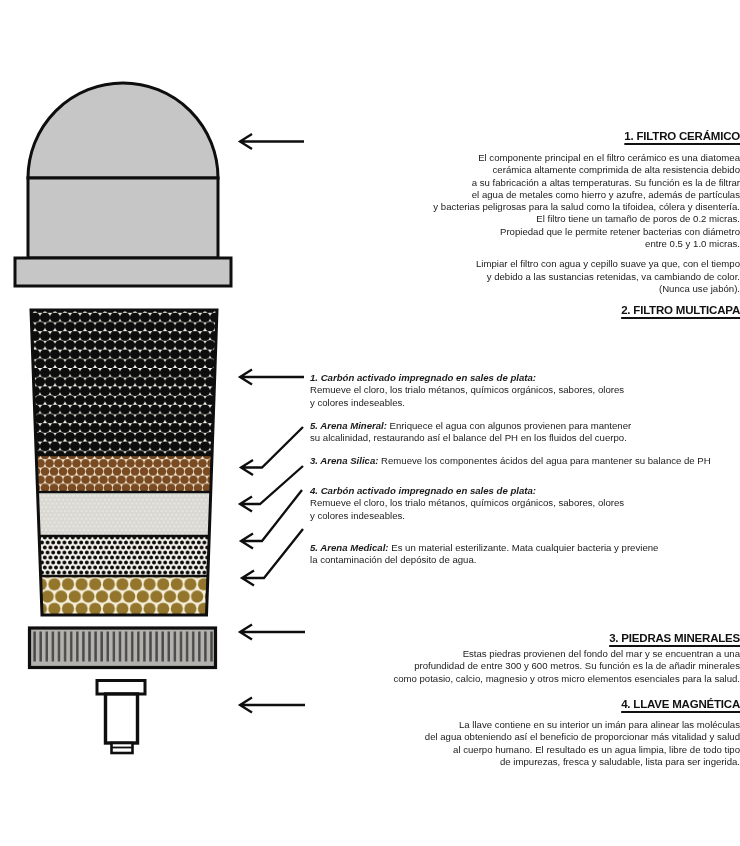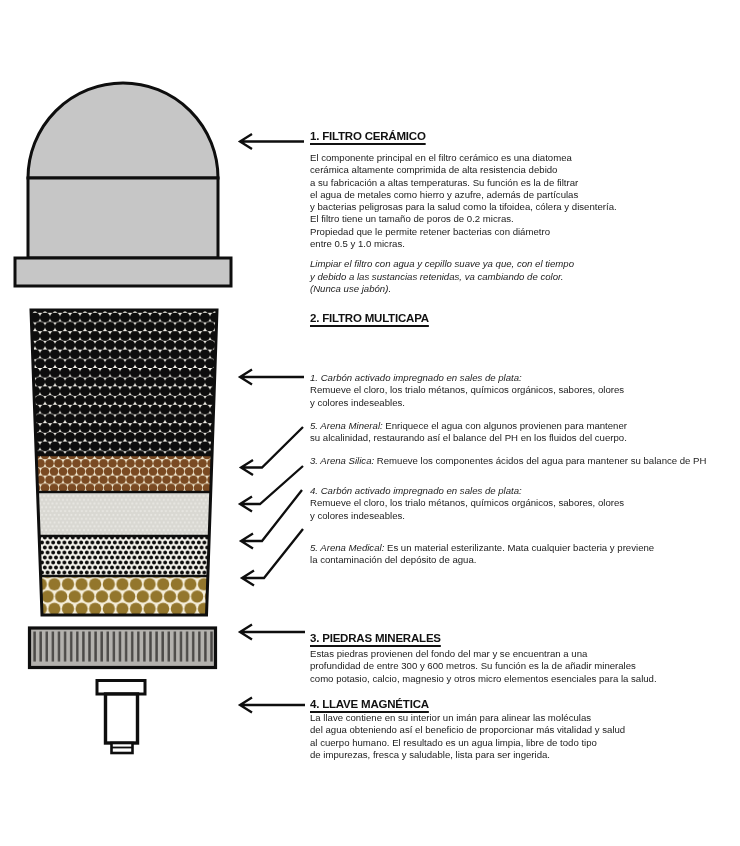--- a/index.html
+++ b/index.html
@@ -2,37 +2,37 @@
 <html><head>
 <meta charset="utf-8">
 <style>
   html,body{margin:0;padding:0;}
   body{
     width:740px;height:846px;position:relative;overflow:hidden;
     background:#ffffff;color:#161616;
     font-family:"Liberation Sans", sans-serif;
   }
   #art{position:absolute;left:0;top:0;z-index:0;}
-  .section{position:absolute;left:310px;width:430px;z-index:1;}
+  .section{position:absolute;left:310px;width:430px;z-index:1;text-align:right;}
   .sec-title{
     display:inline-block;font-size:11.5px;line-height:13px;font-weight:bold;
     letter-spacing:-0.2px;color:#111;
     text-decoration:underline;text-decoration-thickness:1.6px;text-underline-offset:2.5px;
   }
   .sec-body{white-space:pre-line;font-size:9.6px;line-height:12.3px;color:#1b1b1b;}
   .s1 .sec-body{margin-top:8px;}
   .s2 .sec-body{margin-top:3px;}
   .s3 .sec-body{margin-top:2px;}
-  .s4 .sec-body{margin-top:0;}
-  .para2{margin-top:12px;font-style:italic;}
+  .s4 .sec-body{margin-top:7px;}
+  .para2{margin-top:12px;}
   .mc-item{
     position:absolute;left:310px;width:430px;z-index:1;
     font-size:9.6px;line-height:12.3px;color:#1b1b1b;
   }
-  .mc-label{font-weight:normal;font-style:italic;}
+  .mc-label{font-weight:bold;font-style:italic;}
   .mc-text{white-space:pre-line;}
 </style>
 </head>
 <body>
 
 <svg id="art" width="740" height="846" viewBox="0 0 740 846" xmlns="http://www.w3.org/2000/svg">
   <defs>
     <clipPath id="clip-multi">
       <polygon points="31,310 217,310 206.5,615 42,615"></polygon>
     </clipPath>
@@ -127,21 +127,21 @@
 el agua de metales como hierro y azufre, además de partículas
 y bacterias peligrosas para la salud como la tifoidea, cólera y disentería.
 El filtro tiene un tamaño de poros de 0.2 micras.
 Propiedad que le permite retener bacterias con diámetro
 entre 0.5 y 1.0 micras.</div>
   <div class="sec-body para2">Limpiar el filtro con agua y cepillo suave ya que, con el tiempo
 y debido a las sustancias retenidas, va cambiando de color.
 (Nunca use jabón).</div>
 </div>
 
-<div class="section s2" style="top:308px">
+<div class="section s2" style="top:300px">
   <div class="sec-title">2. FILTRO MULTICAPA</div>
 </div>
 
 <div class="mc-item" style="top:372px"><span class="mc-label">1. Carbón activado impregnado en sales de plata:</span><span class="mc-text">
 Remueve el cloro, los trialo métanos, químicos orgánicos, sabores, olores
 y colores indeseables.</span></div>
 
 <div class="mc-item" style="top:420px"><span class="mc-label">5. Arena Mineral:</span><span class="mc-text"> Enriquece el agua con algunos provienen para mantener
 su alcalinidad, restaurando así el balance del PH en los fluidos del cuerpo.</span></div>
 

